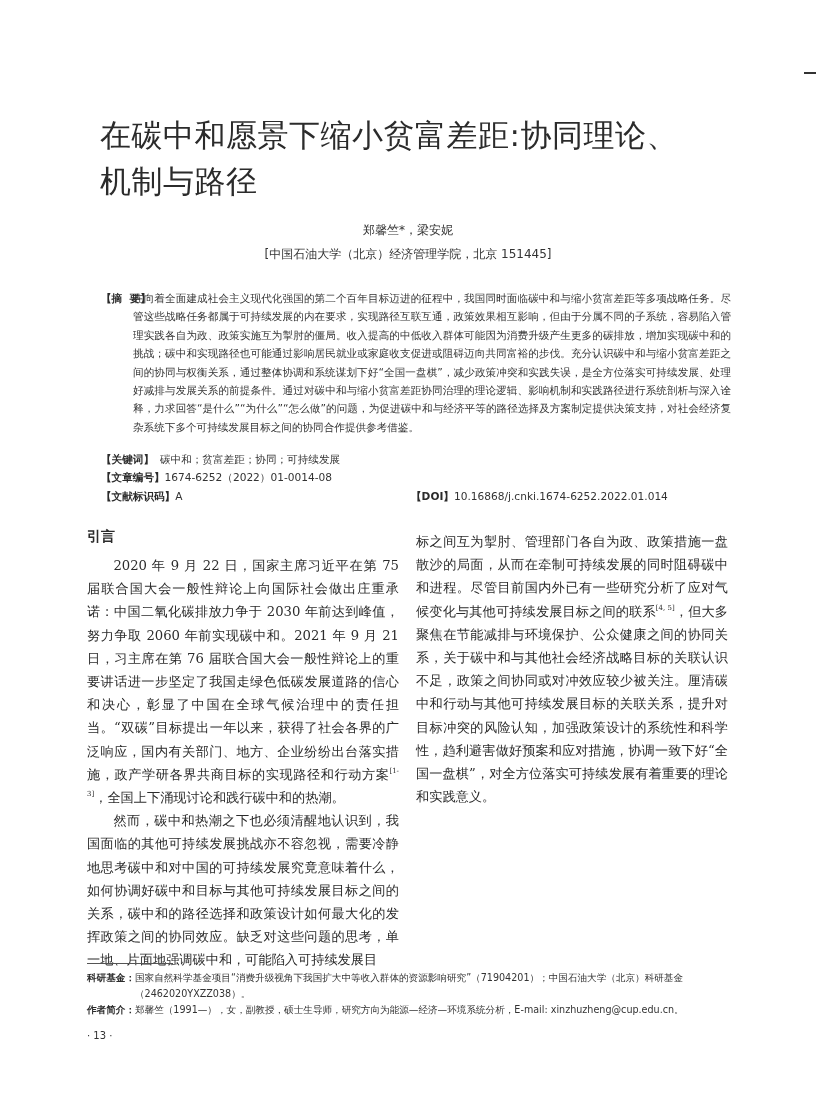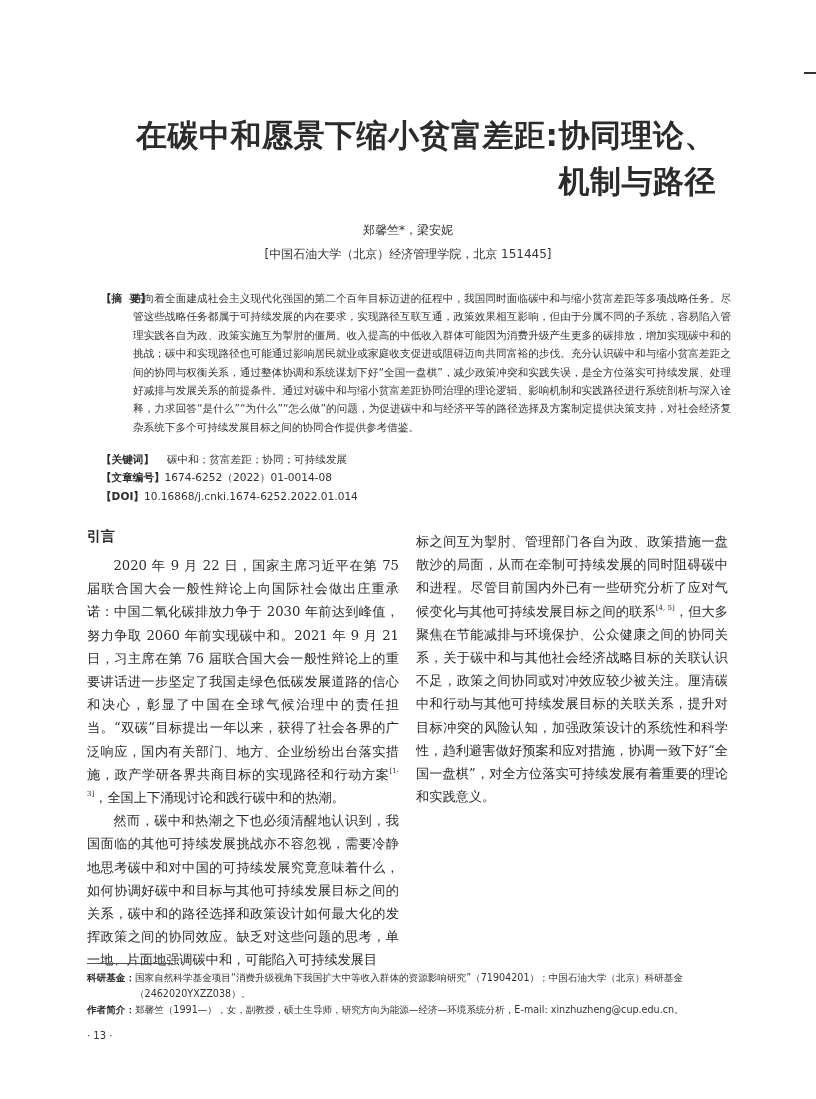--- a/index.html
+++ b/index.html
@@ -7,21 +7,21 @@
     width: 816px; height: 1099px; position: relative; overflow: hidden;
     font-family: "DejaVu Sans", "Liberation Sans", sans-serif;
     color: #231f20;
   }
   .corner-mark {
     position: absolute; left: 804px; top: 72px; width: 12px; height: 2px;
     background: #333;
   }
   .title {
     position: absolute; left: 100px; top: 112px; width: 616px;
-    text-align: right; font-weight: bold; font-size: 31px; line-height: 46px;
+    text-align: left; font-weight: normal; font-size: 31px; line-height: 46px;
     color: #2b2b2b; letter-spacing: 0.5px;
   }
   .authors {
     position: absolute; left: 100px; top: 222px; width: 616px; text-align: center;
     font-size: 12px; line-height: 16px; color: #333;
   }
   .affiliation {
     position: absolute; left: 100px; top: 246px; width: 616px; text-align: center;
     font-size: 12px; line-height: 16px; color: #333;
   }
@@ -83,28 +83,31 @@
 <div class="affiliation">[中国石油大学（北京）经济管理学院，北京  151445]</div>
 
 <div class="abstract">
   <span class="label">【摘  要】</span>
   <div class="body">在向着全面建成社会主义现代化强国的第二个百年目标迈进的征程中，我国同时面临碳中和与缩小贫富差距等多项战略任务。尽管这些战略任务都属于可持续发展的内在要求，实现路径互联互通，政策效果相互影响，但由于分属不同的子系统，容易陷入管理实践各自为政、政策实施互为掣肘的僵局。收入提高的中低收入群体可能因为消费升级产生更多的碳排放，增加实现碳中和的挑战；碳中和实现路径也可能通过影响居民就业或家庭收支促进或阻碍迈向共同富裕的步伐。充分认识碳中和与缩小贫富差距之间的协同与权衡关系，通过整体协调和系统谋划下好“全国一盘棋”，减少政策冲突和实践失误，是全方位落实可持续发展、处理好减排与发展关系的前提条件。通过对碳中和与缩小贫富差距协同治理的理论逻辑、影响机制和实践路径进行系统剖析与深入诠释，力求回答“是什么”“为什么”“怎么做”的问题，为促进碳中和与经济平等的路径选择及方案制定提供决策支持，对社会经济复杂系统下多个可持续发展目标之间的协同合作提供参考借鉴。</div>
 </div>
 
 <div class="meta">
   <div class="meta-row">
     <span class="k">【关键词】</span>
-    <span style="margin-left:13px">碳中和；贫富差距；协同；可持续发展</span>
+    <span style="margin-left:6px">碳中和；贫富差距；协同；可持续发展</span>
   </div>
   <div class="meta-row">
     <div class="col right">
       <span class="k">【文章编号】</span><span>1674-6252（2022）01-0014-08</span>
     </div>
   </div>
   <div class="meta-row">
+    <div class="col">
+      <span class="k">【文献标识码】</span><span>A</span>
+    </div>
     <div class="col right">
       <span class="k">【DOI】</span><span>10.16868/j.cnki.1674-6252.2022.01.014</span>
     </div>
   </div>
 </div>
 
 <div class="section-heading">引言</div>
 
 <div class="col-text col-left">
   <p><span>2020 年 9 月 22 日，国家主席习近平在第 75 届联合国大会一般性辩论上向国际社会做出庄重承诺：中国二氧化碳排放力争于 2030 年前达到峰值，努力争取 2060 年前实现碳中和。2021 年 9 月 21 日，习主席在第 76 届联合国大会一般性辩论上的重要讲话进一步坚定了我国走绿色低碳发展道路的信心和决心，彰显了中国在全球气候治理中的责任担当。“双碳”目标提出一年以来，获得了社会各界的广泛响应，国内有关部门、地方、企业纷纷出台落实措施，政产学研各界共商目标的实现路径和行动方案</span><sup>[1-3]</sup><span>，全国上下涌现讨论和践行碳中和的热潮。</span></p>

